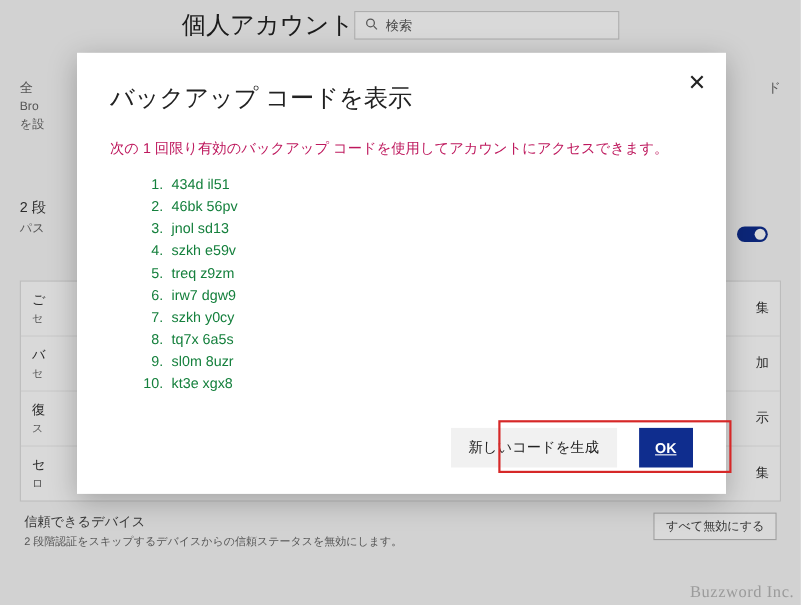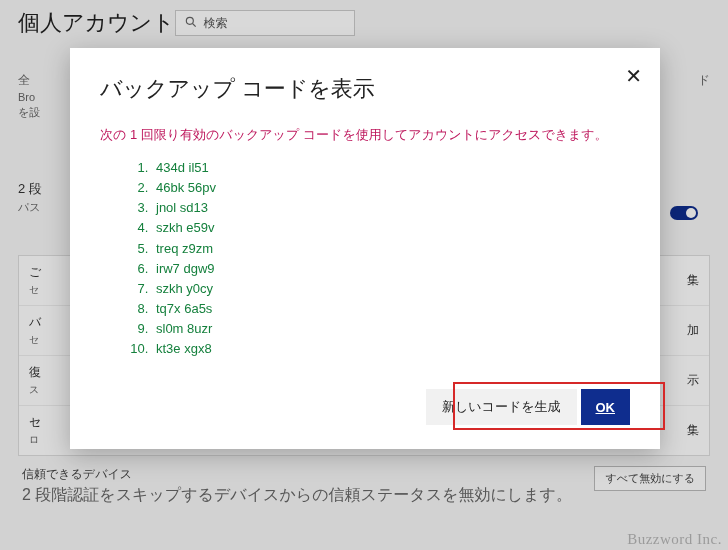--- a/index.html
+++ b/index.html
@@ -15,38 +15,38 @@
     
     .bg-page {
       position: absolute;
       inset: 0;
       padding: 0 18px;
       color: #222;
     }
     .bg-header {
       display: flex;
       align-items: center;
-      justify-content: flex-start;
+      justify-content: center;
       padding-top: 8px;
     }
     .bg-title {
       font-size: 22px;
       font-weight: 400;
     }
     .bg-search {
       display: inline-flex;
       align-items: center;
       gap: 6px;
       border: 1px solid #ccc;
       background: #fff;
       height: 26px;
       padding: 0 8px;
       font-size: 12px;
       color: #555;
-      width: 180px;
+      width: 241px;
     }
     .bg-search svg { width: 14px; height: 14px; }
     .bg-line1 {
       font-size: 12px;
       color: #666;
       margin-top: 34px;
     }
     .bg-sub {
       font-size: 11px;
       color: #666;
@@ -98,21 +98,21 @@
     .bg-trusted {
       margin-top: 10px;
       display: flex;
       justify-content: space-between;
       align-items: flex-start;
       font-size: 12px;
       color: #444;
       padding: 0 4px;
     }
     .bg-trusted .label { color: #444; }
-    .bg-trusted .desc { font-size: 16px; color: #666; margin-top: 2px; }
+    .bg-trusted .desc { font-size: 10px; color: #666; margin-top: 2px; }
     .bg-trusted .action {
       border: 1px solid #bbb;
       padding: 4px 10px;
       background: #fff;
       font-size: 11px;
     }
 
     
     .overlay {
       position: absolute;
@@ -158,21 +158,21 @@
       line-height: 1.55;
     }
     .codes li { padding-left: 4px; }
     .modal-note {
       font-size: 13px;
       color: #222;
       margin-top: 20px;
     }
     .modal-actions {
       display: flex;
-      gap: 4px;
+      gap: 20px;
       justify-content: flex-end;
       margin-top: 30px;
       position: relative;
     }
     .btn-generate {
       border: none;
       background: #f1f1f1;
       font-size: 13px;
       padding: 9px 16px;
       color: #222;

